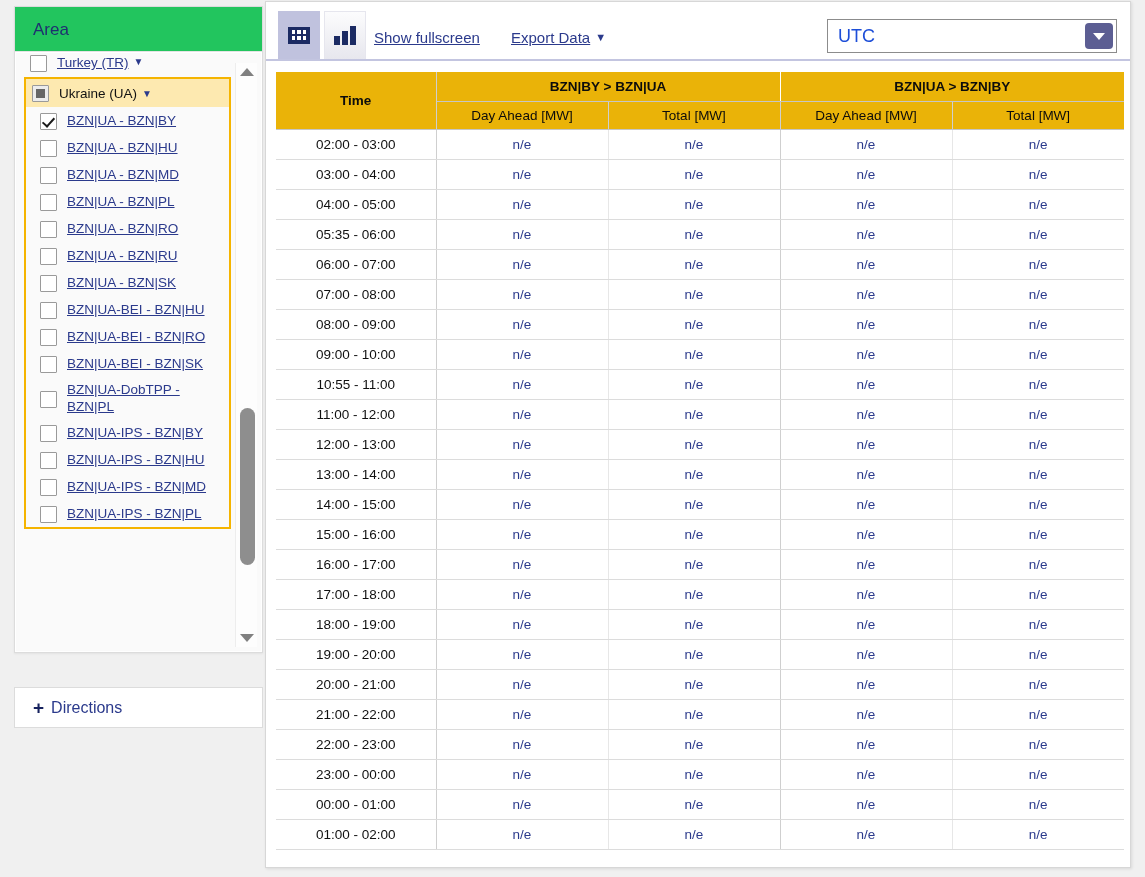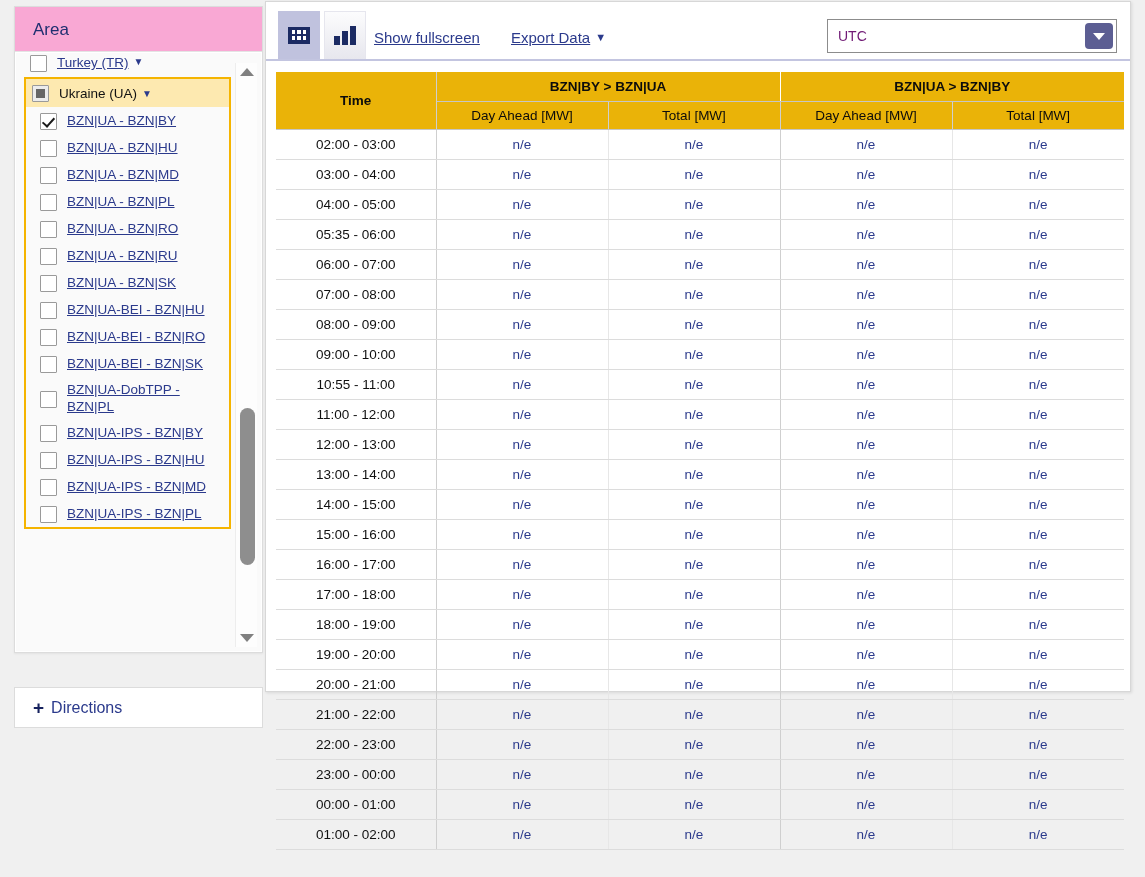--- a/index.html
+++ b/index.html
@@ -24,21 +24,21 @@
     border: 1px solid #dcdcdc;
     box-shadow: 0 1px 2px rgba(0,0,0,0.06);
   }
   .panel-title {
     height: 45px;
     line-height: 45px;
     padding-left: 18px;
     font-size: 17px;
     color: #1f2f70;
     border-bottom: 1px solid #e4e4e4;
-    background: #f9a8d4;
+    background: #22c55e;
     font-weight: normal;
   }
   #area-list-wrap {
     position: absolute;
     left: 1px; top: 46px; right: 1px; bottom: 1px;
     overflow: hidden;
     background: #fafafa;
   }
   #area-list {
     position: absolute;
@@ -173,21 +173,21 @@
   }
   #directions-label {
     color: #2b3a8c;
     font-size: 16px;
   }
 
   
   #content {
     position: absolute;
     left: 265px; top: 1px;
-    width: 866px; height: 691px;
+    width: 866px; height: 867px;
     background: #ffffff;
     border: 1px solid #d7d7d7;
     box-shadow: 1px 1px 3px rgba(0,0,0,0.10);
   }
   #toolbar {
     position: relative;
     height: 59px;
     border-bottom: 2px solid #c3c5e0;
     background: #ffffff;
   }
@@ -254,22 +254,22 @@
     right: 13px; top: 17px;
     width: 290px; height: 34px;
     border: 1px solid #8c8c8c;
     background: #ffffff;
     display: flex;
     align-items: center;
   }
   #tz-value {
     flex: 1;
     padding-left: 10px;
-    font-size: 14px;
-    color: #701a75;
+    font-size: 18px;
+    color: #1d4ed8;
   }
   #tz-btn {
     width: 28px; height: 26px;
     margin-right: 3px;
     background: #5c5e93;
     border-radius: 4px;
     display: flex;
     align-items: center;
     justify-content: center;
     cursor: pointer;

